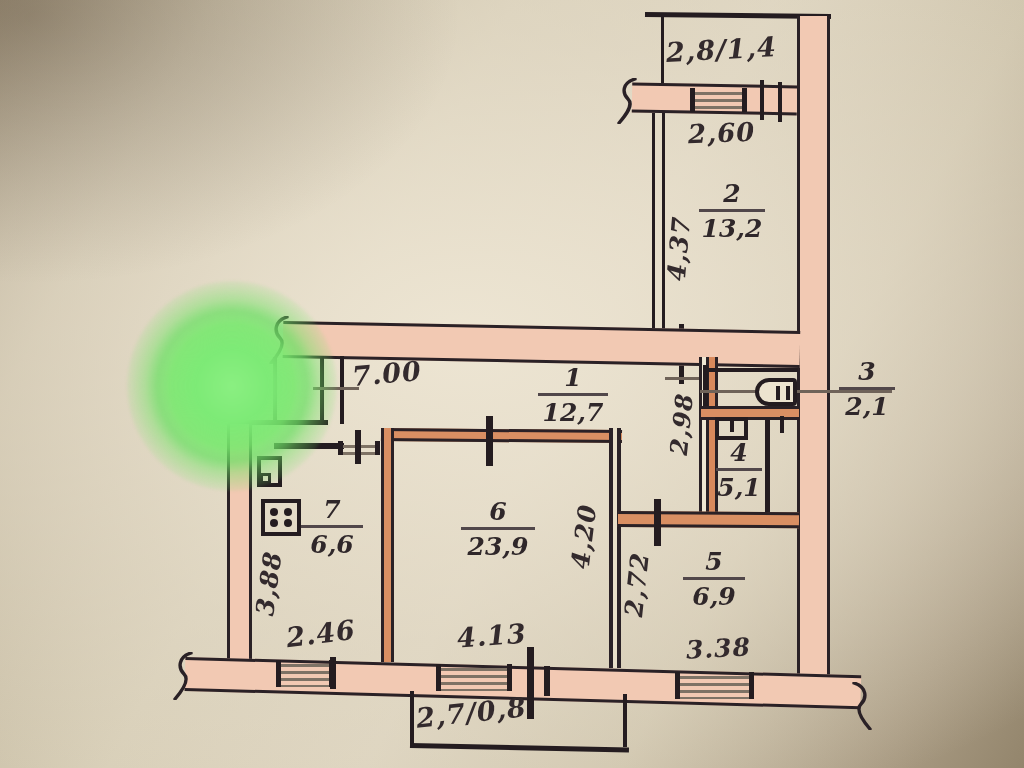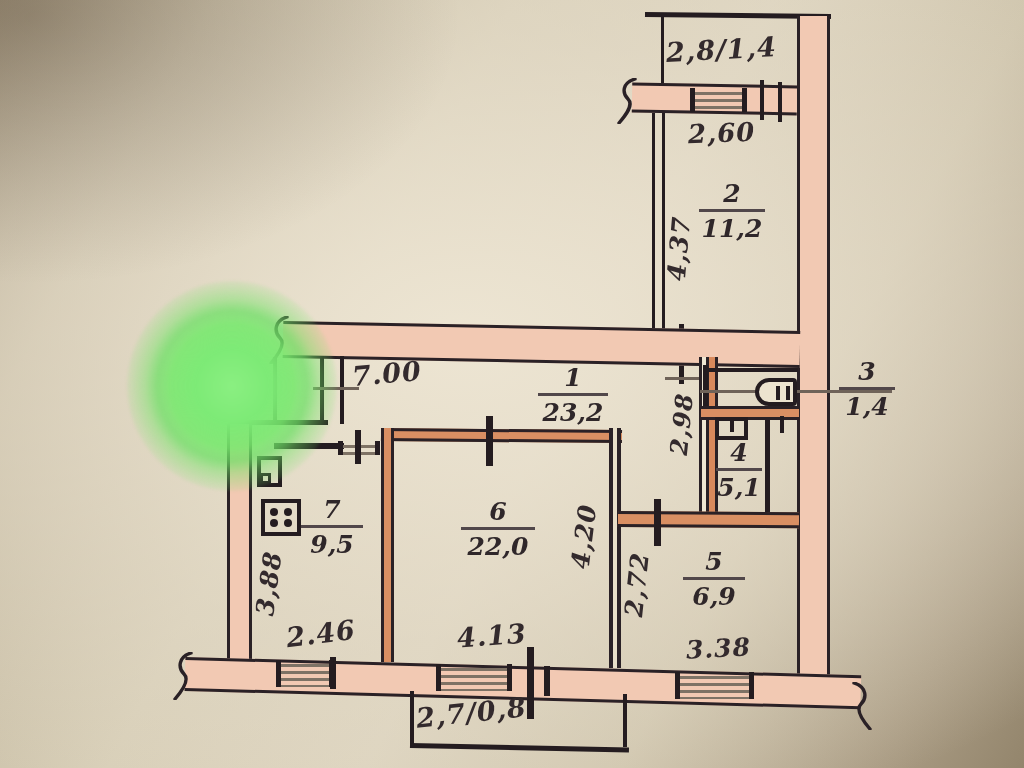--- a/index.html
+++ b/index.html
@@ -153,48 +153,48 @@
   <div class="abs dim" style="left:286px;top:620px;font-size:27px;transform:rotate(-7deg)">2.46</div>
   <div class="abs dim vdim" style="left:548px;top:524px;width:72px;font-size:25px;transform:rotate(-83deg)">4,20</div>
   <div class="abs dim" style="left:457px;top:622px;font-size:27px;transform:rotate(-4deg)">4.13</div>
   <div class="abs dim vdim" style="left:601px;top:572px;width:72px;font-size:25px;transform:rotate(-84deg)">2,72</div>
   <div class="abs dim" style="left:686px;top:636px;font-size:25px;transform:rotate(-3deg)">3.38</div>
   <div class="abs dim" style="left:416px;top:699px;font-size:27px;transform:rotate(-6deg)">2,7/0,8</div>
 
   <div class="abs frac" style="left:699px;top:181px;width:66px">
     <span class="num">2</span>
     <span class="bar"></span>
-    <span class="den">11,2</span>
+    <span class="den">13,2</span>
   </div>
   <div class="abs frac" style="left:538px;top:365px;width:70px">
     <span class="num">1</span>
     <span class="bar"></span>
-    <span class="den">23,2</span>
+    <span class="den">12,7</span>
   </div>
   <div class="abs frac" style="left:839px;top:359px;width:56px">
     <span class="num">3</span>
     <span class="bar"></span>
-    <span class="den">1,4</span>
+    <span class="den">2,1</span>
   </div>
   <div class="abs frac" style="left:716px;top:440px;width:46px">
     <span class="num">4</span>
     <span class="bar"></span>
     <span class="den">5,1</span>
   </div>
   <div class="abs frac" style="left:683px;top:549px;width:62px">
     <span class="num">5</span>
     <span class="bar"></span>
     <span class="den">6,9</span>
   </div>
   <div class="abs frac" style="left:461px;top:499px;width:74px">
     <span class="num">6</span>
     <span class="bar"></span>
-    <span class="den">22,0</span>
+    <span class="den">23,9</span>
   </div>
   <div class="abs frac" style="left:301px;top:497px;width:62px">
     <span class="num">7</span>
     <span class="bar"></span>
-    <span class="den">9,5</span>
+    <span class="den">6,6</span>
   </div>
 
   <div id="glow" class="abs"></div>
 
 </div>
 
 </body></html>

